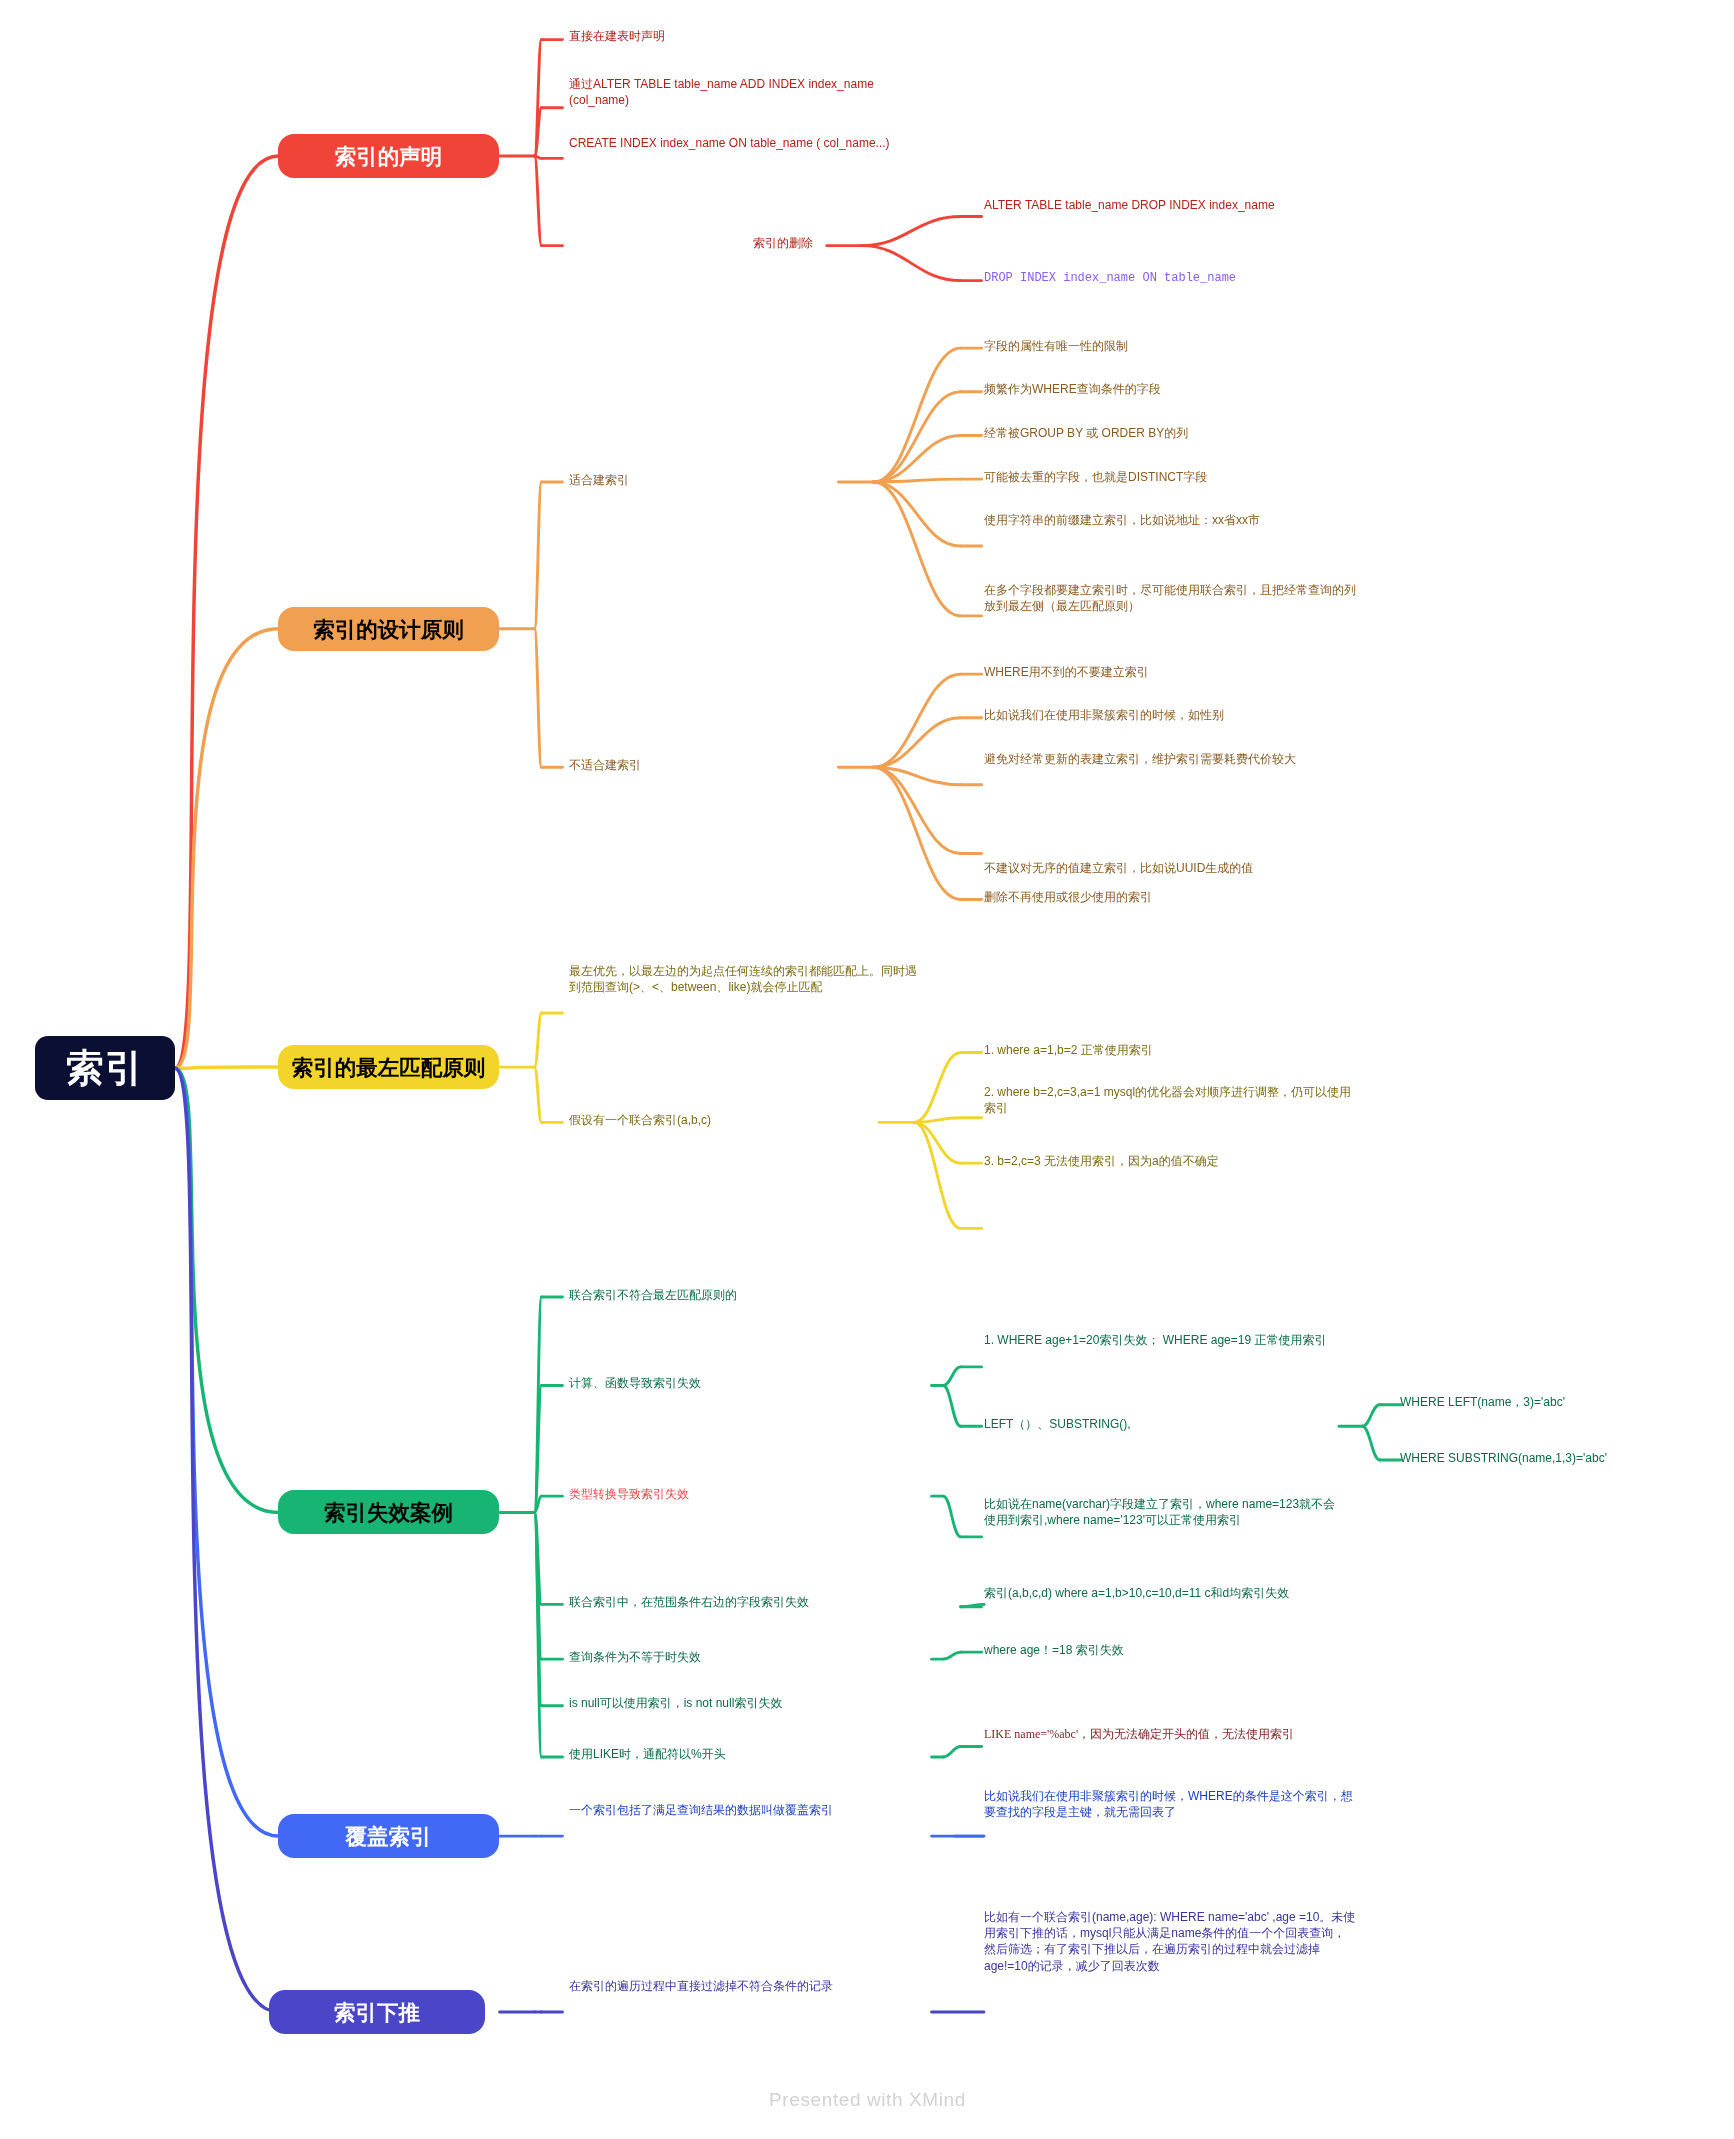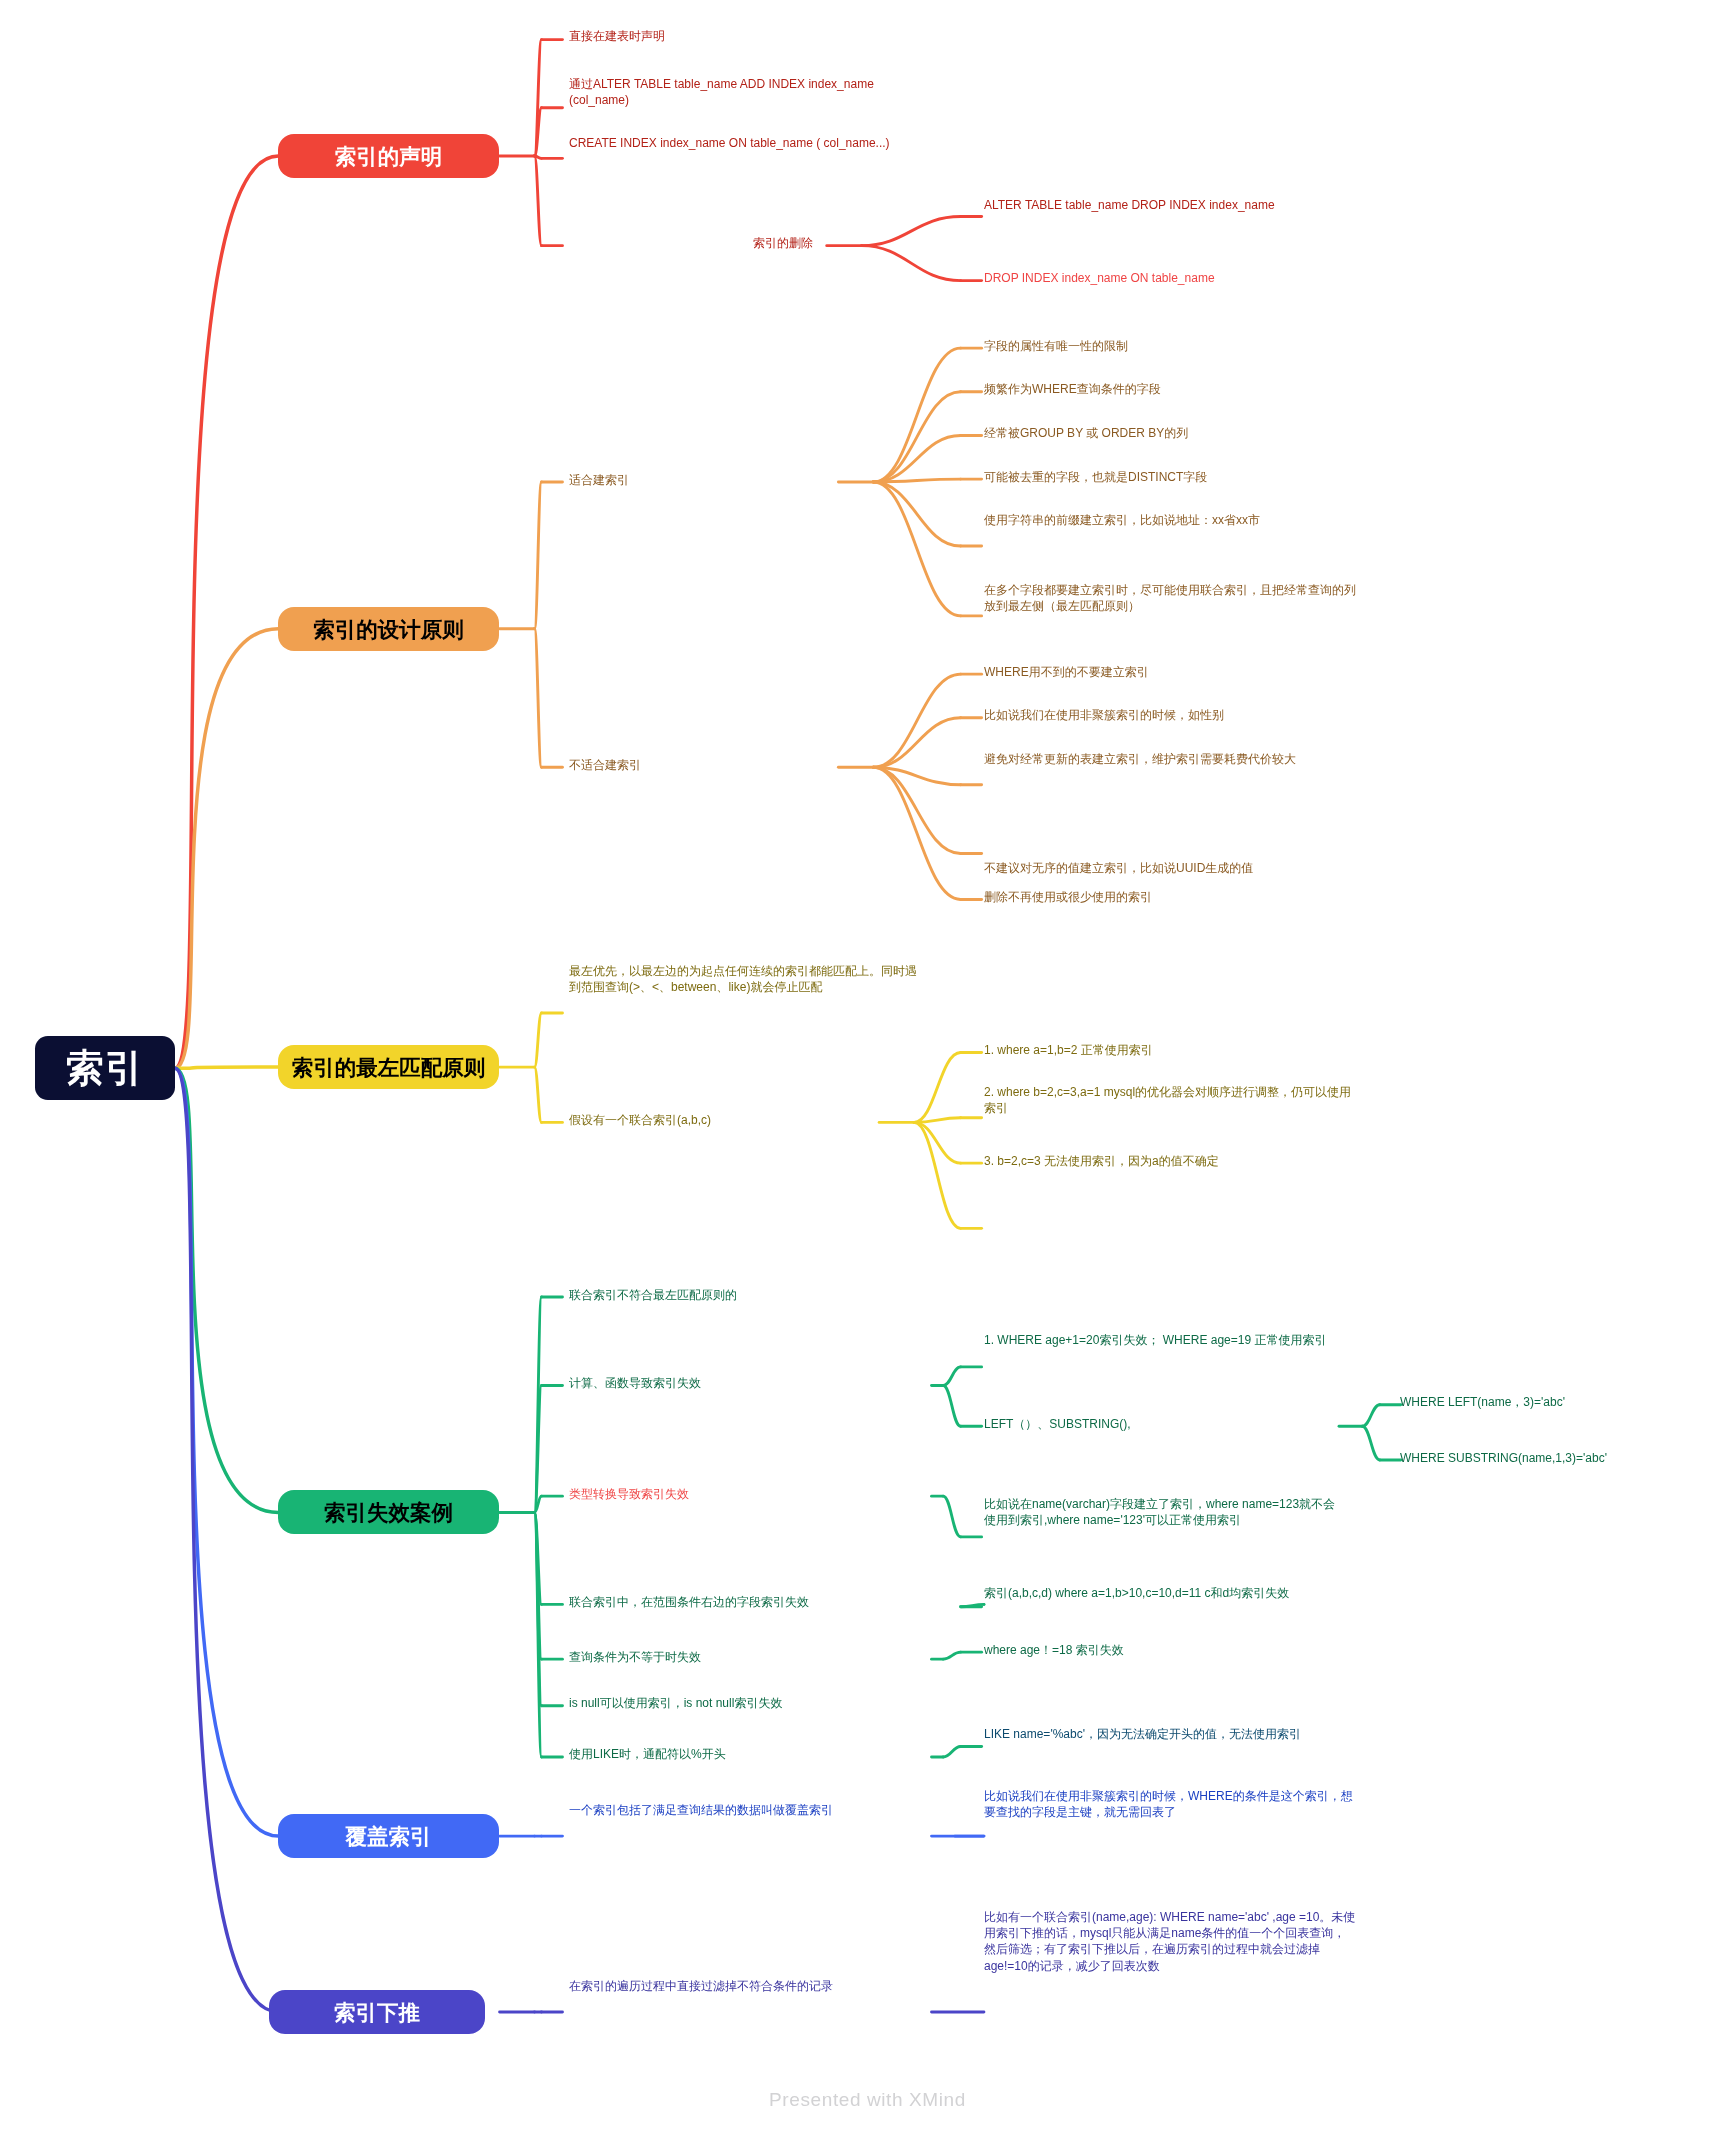--- a/index.html
+++ b/index.html
@@ -163,21 +163,21 @@
   </div>
 
   <div class="node pill white-text" style="left:278px; top:134px; width:221px; height:44px; background:#f04438;">
     <span>索引的声明</span>
   </div>
   <div class="leaf wrap" style="left:569px; top:28px; width:349px; color:#b32218;">直接在建表时声明</div>
   <div class="leaf wrap" style="left:569px; top:76px; width:349px; color:#b32218;">通过ALTER TABLE table_name ADD INDEX index_name (col_name)</div>
   <div class="leaf wrap" style="left:569px; top:135px; width:349px; color:#b32218;">CREATE INDEX index_name ON table_name ( col_name...)</div>
   <div class="leaf nowrap" style="left:569px; top:235px; width:244px; color:#b32218;text-align:right;">索引的删除</div>
   <div class="leaf wrap" style="left:984px; top:197px; width:384px; color:#b32218;">ALTER TABLE table_name  DROP INDEX index_name</div>
-  <div class="leaf wrap" style="left:984px; top:270px; width:384px; color:#ef4444;">DROP INDEX index_name ON table_name</div>
+  <div class="leaf wrap" style="left:984px; top:270px; width:384px; color:#8b5cf6;font-family:Liberation Mono, monospace;">DROP INDEX index_name ON table_name</div>
 
   <div class="node pill" style="left:278px; top:607px; width:221px; height:44px; background:#f0a050;">
     <span>索引的设计原则</span>
   </div>
   <div class="leaf nowrap" style="left:569px; top:472px; width:244px; color:#8a5a22;">适合建索引</div>
   <div class="leaf nowrap" style="left:569px; top:757px; width:244px; color:#8a5a22;">不适合建索引</div>
 
   <div class="leaf wrap" style="left:984px; top:338px; width:384px; color:#8a5a22;">字段的属性有唯一性的限制</div>
   <div class="leaf wrap" style="left:984px; top:381px; width:384px; color:#8a5a22;">频繁作为WHERE查询条件的字段</div>
   <div class="leaf wrap" style="left:984px; top:425px; width:384px; color:#8a5a22;">经常被GROUP BY 或 ORDER BY的列</div>
@@ -213,21 +213,21 @@
   <div class="leaf nowrap" style="left:569px; top:1746px; width:349px; color:#0d6a46;">使用LIKE时，通配符以%开头</div>
 
   <div class="leaf wrap" style="left:984px; top:1332px; width:384px; color:#0d6a46;">1. WHERE age+1=20索引失效； WHERE age=19 正常使用索引</div>
   <div class="leaf nowrap" style="left:984px; top:1416px; width:349px; color:#0d6a46;">LEFT（）、SUBSTRING(),</div>
   <div class="leaf nowrap" style="left:1400px; top:1394px; width:326px; color:#0d6a46;">WHERE LEFT(name，3)='abc'</div>
   <div class="leaf nowrap" style="left:1400px; top:1450px; width:326px; color:#0d6a46;">WHERE SUBSTRING(name,1,3)='abc'</div>
 
   <div class="leaf wrap" style="left:984px; top:1496px; width:361px; color:#0d6a46;">比如说在name(varchar)字段建立了索引，where name=123就不会使用到索引,where name='123'可以正常使用索引</div>
   <div class="leaf wrap" style="left:984px; top:1585px; width:384px; color:#0d6a46;">索引(a,b,c,d)  where a=1,b&gt;10,c=10,d=11  c和d均索引失效</div>
   <div class="leaf nowrap" style="left:984px; top:1642px; width:349px; color:#0d6a46;">where age！=18  索引失效</div>
-  <div class="leaf wrap" style="left:984px; top:1726px; width:373px; color:#0c4a6e;">LIKE name='%abc'，因为无法确定开头的值，无法使用索引</div>
+  <div class="leaf wrap" style="left:984px; top:1726px; width:373px; color:#7f1d1d;font-family:Liberation Serif, serif;">LIKE name='%abc'，因为无法确定开头的值，无法使用索引</div>
 
   <div class="node pill white-text" style="left:278px; top:1814px; width:221px; height:44px; background:#4169f5;">
     <span>覆盖索引</span>
   </div>
   <div class="leaf wrap" style="left:569px; top:1802px; width:361px; color:#1a3fc2;">一个索引包括了满足查询结果的数据叫做覆盖索引</div>
   <div class="leaf wrap" style="left:984px; top:1788px; width:373px; color:#1a3fc2;">比如说我们在使用非聚簇索引的时候，WHERE的条件是这个索引，想要查找的字段是主键，就无需回表了</div>
 
   <div class="node pill white-text" style="left:269px; top:1990px; width:216px; height:44px; background:#4b45c8;">
     <span>索引下推</span>
   </div>

